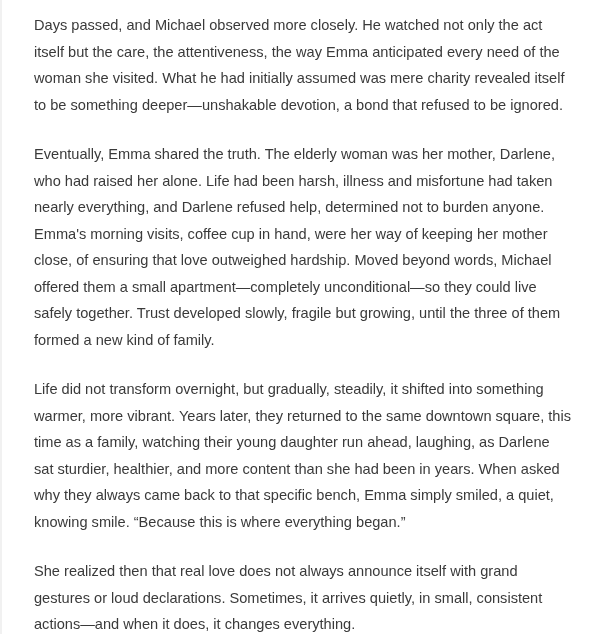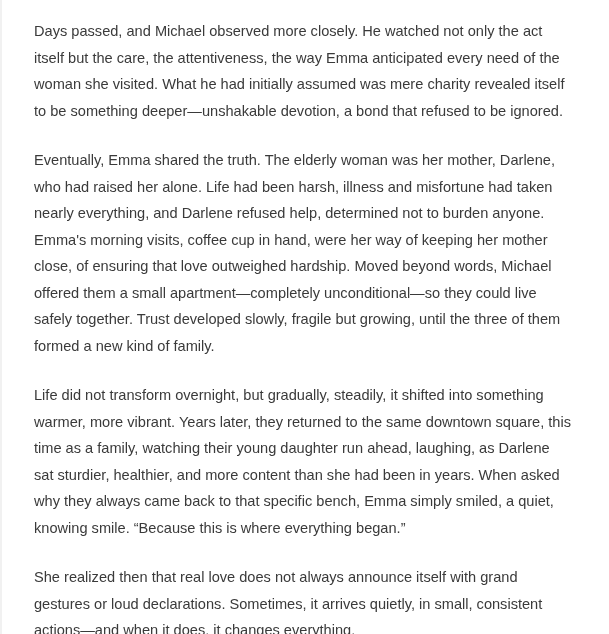--- a/index.html
+++ b/index.html
@@ -13,21 +13,21 @@
     font-family: "Liberation Sans", sans-serif;
     color: #333333;
     overflow: hidden;
   }
   .page {
     position: relative;
     width: 609px;
     height: 544px;
     background: #ffffff;
     box-sizing: border-box;
-    padding: 18px 36px 0 34px;
+    padding: 12px 36px 0 34px;
   }
   .left-rule {
     position: absolute;
     left: 0;
     top: 0;
     width: 2px;
     height: 634px;
     background: #f1f1f1;
   }
   .article {

